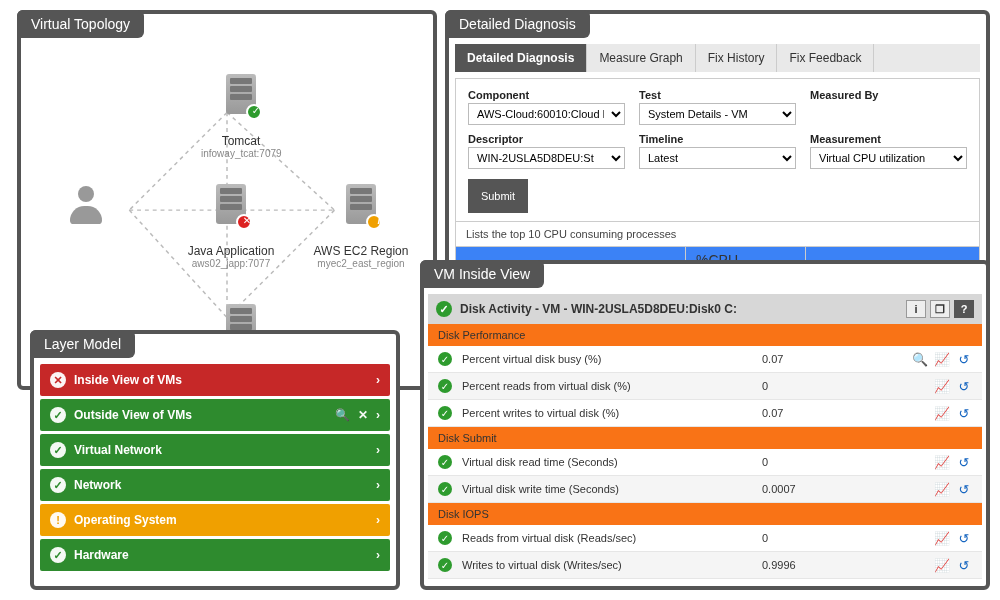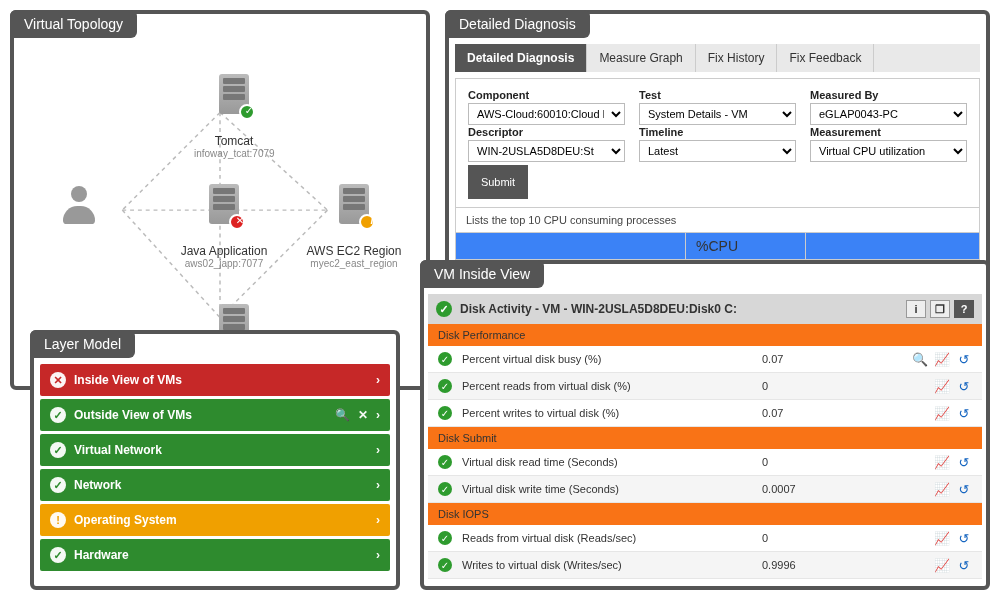--- a/index.html
+++ b/index.html
@@ -2,21 +2,21 @@
 <html><head>
 <meta charset="utf-8">
 <style>
   * { box-sizing: border-box; margin: 0; padding: 0; font-family: Arial, Helvetica, sans-serif; }
   body { background: #fff; width: 1000px; height: 600px; position: relative; overflow: hidden; font-size: 12px; color: #333; }
 
   .panel { position: absolute; border: 4px solid #555; border-radius: 6px; background: #fff; }
   .panel-tab { position: absolute; top: -4px; left: -4px; background: #555; color: #fff; padding: 6px 14px; border-radius: 6px 6px 6px 0; font-size: 14px; font-weight: 400; }
 
   
-  #topology { top: 10px; left: 10px; width: 420px; height: 380px; }
+  #topology { top: 10px; left: 17px; width: 420px; height: 380px; }
   .topo-area { position: absolute; top: 30px; left: 0; right: 0; bottom: 0; }
   .node { position: absolute; text-align: center; font-size: 11px; color: #444; }
   .node .icon-stack { position: relative; display: inline-block; }
   .server-icon { width: 30px; height: 40px; background: linear-gradient(#bbb,#999); border-radius: 3px; display: inline-block; position: relative; }
   .server-icon::before { content:""; position:absolute; top:4px; left:4px; right:4px; height:6px; background:#777; border-radius:1px; box-shadow: 0 8px 0 #777, 0 16px 0 #777; }
   .status-dot { position: absolute; bottom: -4px; right: -6px; width: 16px; height: 16px; border-radius: 50%; border: 2px solid #fff; }
   .status-ok { background: #2e9b2e; }
   .status-ok::after { content:"✓"; color:#fff; font-size:10px; position:relative; top:-2px; left:2px; }
   .status-err { background: #d22; }
   .status-err::after { content:"✕"; color:#fff; font-size:10px; position:relative; top:-2px; left:3px; }
@@ -42,21 +42,21 @@
   .lm-orange .lm-icon { color:#f0a000; }
   .lm-spacer { flex:1; }
   .lm-ctl { margin-left:8px; font-size:12px; opacity:.95; }
 
   
   #diagnosis { top: 10px; left: 445px; width: 545px; height: 280px; }
   .diag-body { position:absolute; top:30px; left:6px; right:6px; bottom:6px; }
   .tabbar { display:flex; background:#e9e9e9; font-size:12px; }
   .tabbar .tab { padding:7px 12px; border-right:1px solid #ccc; cursor:pointer; }
   .tabbar .tab.active { background:#555; color:#fff; font-weight:bold; }
-  .filters { border:1px solid #ccc; padding:10px 12px 8px; margin-top:6px; display:grid; grid-template-columns: repeat(3, 1fr); gap:1px 14px; }
+  .filters { border:1px solid #ccc; padding:10px 12px 8px; margin-top:6px; display:grid; grid-template-columns: repeat(3, 1fr); gap:8px 14px; }
   .filters label { font-size:11px; font-weight:bold; color:#222; display:block; margin-bottom:2px; }
   .filters select { width:100%; font-size:11px; padding:3px 4px; border:1px solid #bbb; background:#fff; }
   .submit-btn { grid-column: 1 / 2; margin-top:2px; background:#555; color:#fff; border:none; padding:11px 12px; font-size:11px; cursor:pointer; width:60px; }
   .result-hdr { border:1px solid #ccc; border-top:none; padding:6px 10px; font-size:11px; color:#444; }
   .result-cols { display:flex; border:1px solid #ccc; border-top:none; background:#3b82f6; font-size:14px; }
   .result-cols > div { padding:5px 10px; border-right:1px solid #ccc; }
 
   
   #vminside { top: 260px; left: 420px; width: 570px; height: 330px; z-index: 10; }
   .vm-body { position:absolute; top:30px; left:4px; right:4px; bottom:4px; overflow:hidden; }
@@ -177,21 +177,20 @@
       <div>
         <label>Component</label>
         <select><option>AWS-Cloud:60010:Cloud Des</option></select>
       </div>
       <div>
         <label>Test</label>
         <select><option>System Details - VM</option></select>
       </div>
       <div>
         <label>Measured By</label>
-        <select><option>eGLAP0043-PC</option></select>
       </div>
       <div>
         <label>Descriptor</label>
         <select><option>WIN-2USLA5D8DEU:St</option></select>
       </div>
       <div>
         <label>Timeline</label>
         <select><option>Latest</option></select>
       </div>
       <div>

